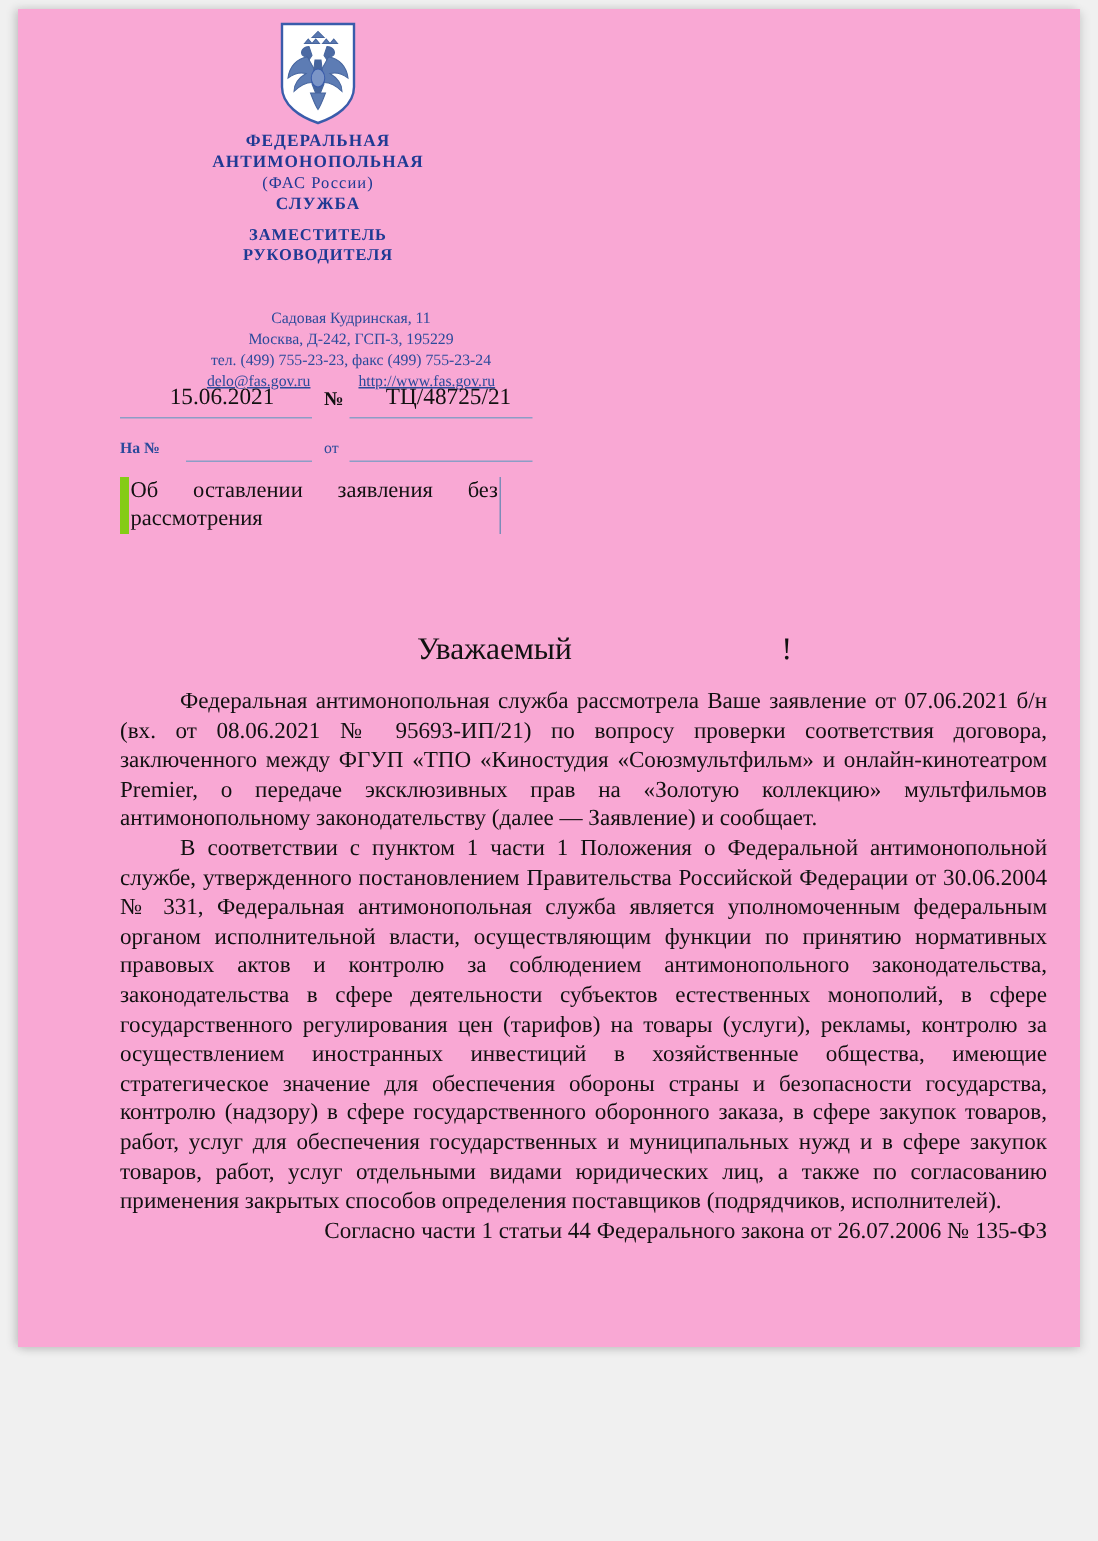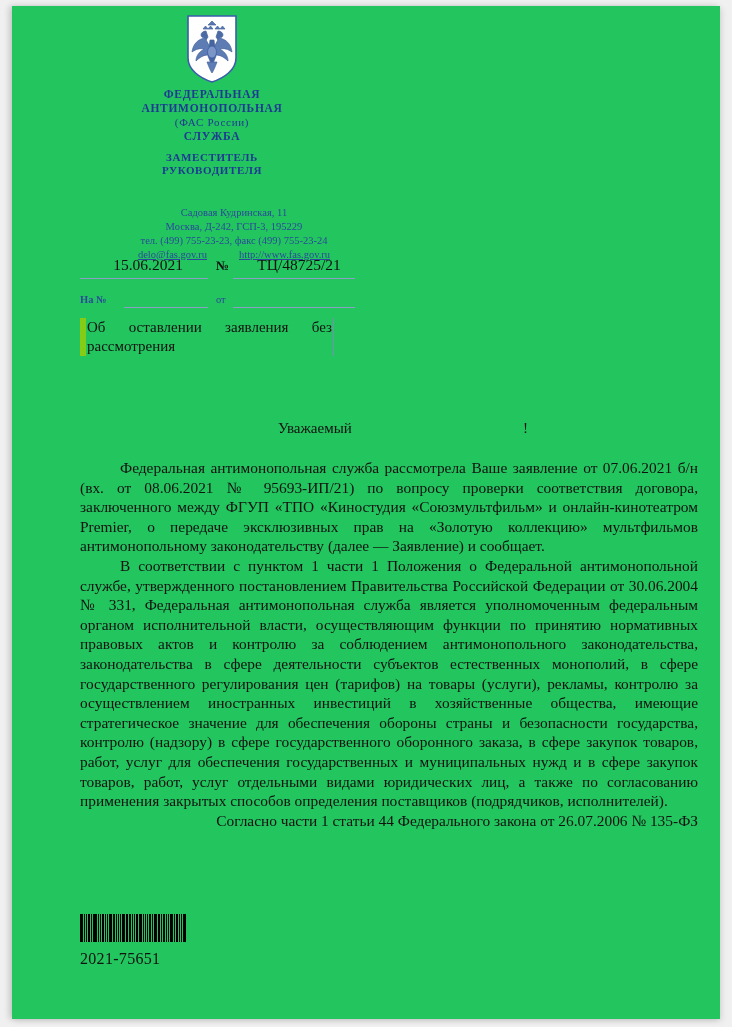--- a/index.html
+++ b/index.html
@@ -13,22 +13,22 @@
     height: 1027px;
     overflow: hidden;
     font-family: "Liberation Serif", "DejaVu Serif", serif;
   }
 
   .page {
     position: absolute;
     left: 12px;
     top: 6px;
     width: 708px;
-    height: 1013px;
-    background: #22c55e;
+    height: 892px;
+    background: #f9a8d4;
     box-shadow: -3px 0 6px rgba(0,0,0,0.16), 2px 2px 6px rgba(0,0,0,0.10);
     overflow: hidden;
   }
 
   
   .letterhead {
     position: absolute;
     left: 0;
     top: 0;
     width: 400px;
@@ -174,21 +174,21 @@
     padding: 0 1px;
     box-sizing: border-box;
   }
 
   
   .salutation {
     position: absolute;
     left: 266px;
     top: 414px;
     width: 250px;
-    font-size: 15px;
+    font-size: 21px;
     color: #111;
     display: flex;
     justify-content: space-between;
   }
 
   .body {
     position: absolute;
     left: 68px;
     top: 452px;
     width: 618px;

